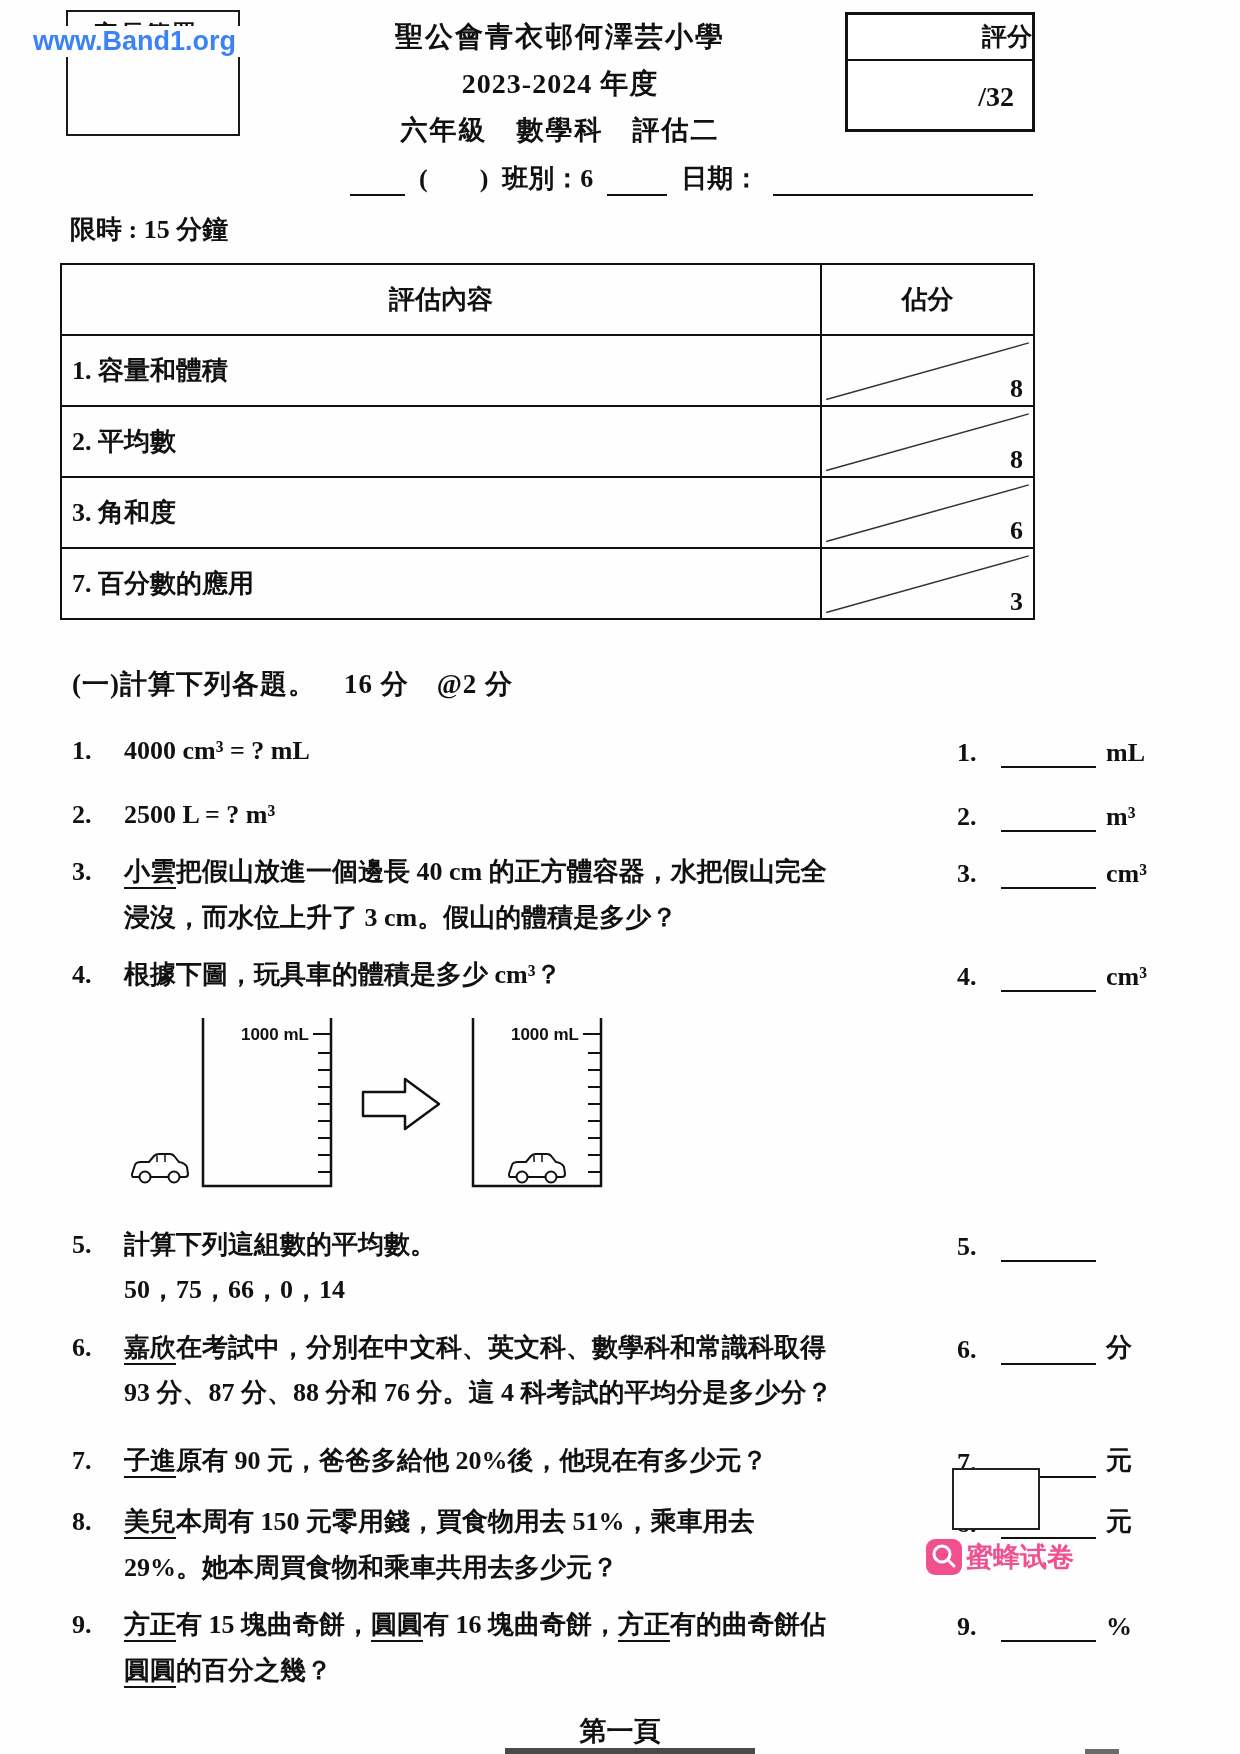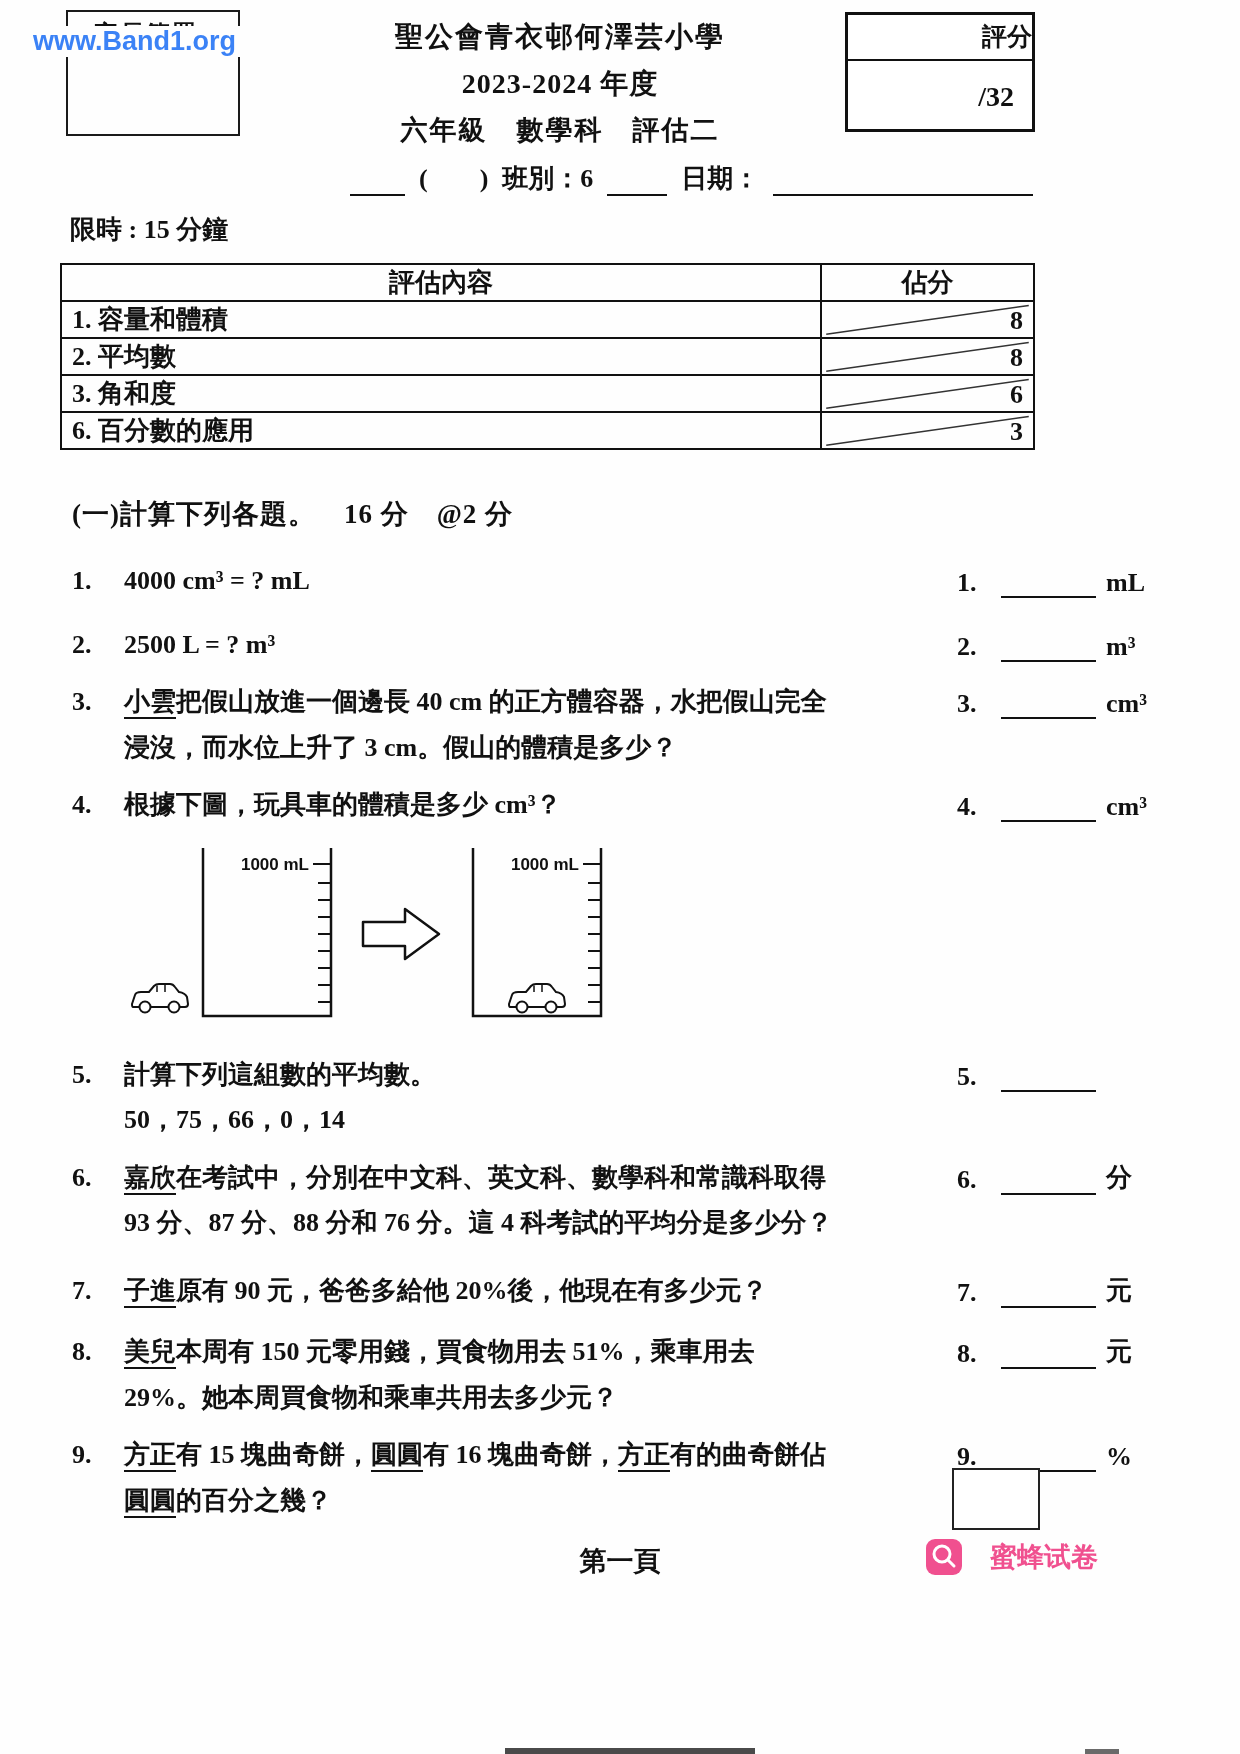--- a/index.html
+++ b/index.html
@@ -25,21 +25,21 @@
 
   .flow{position:absolute;left:0;top:0;width:1240px;padding-top:160px;box-sizing:border-box;}
 
   .info-line{margin-left:350px;display:flex;align-items:flex-end;gap:14px;font-size:26px;font-weight:600;height:36px;}
   .blank{display:inline-block;border-bottom:2px solid #111;height:30px;}
   .w55{width:55px}.w60{width:60px}.w260{width:260px}
 
   .time-limit{margin:16px 0 0 70px;font-size:26px;font-weight:600;}
 
   table.score-table{margin:16px 0 0 60px;border-collapse:collapse;width:975px;table-layout:fixed;}
-  .score-table th,.score-table td{border:2.5px solid #111;height:34px;font-size:26px;font-weight:600;box-sizing:border-box;padding:0;}
+  .score-table th,.score-table td{border:2.5px solid #111;height:34px;font-size:26px;font-weight:600;box-sizing:border-box;padding:17px;}
   .col-content{width:760px;}
   th{text-align:center;font-weight:700;}
   td.cell-content{padding-left:10px;text-align:left;}
   td.cell-score{position:relative;text-align:right;vertical-align:bottom;padding:0 10px 1px 0;}
   .diag{position:absolute;left:0;top:0;width:100%;height:100%;}
   .cell-score .score-val{position:relative;z-index:2;}
 
   .section-heading{margin:46px 15px 0 72px;font-size:27px;font-weight:600;letter-spacing:1px;}
 
   .questions{margin-top:26px;}
@@ -52,21 +52,21 @@
   .ans-num{width:34px;}
   .ans-blank{width:95px;border-bottom:2px solid #111;height:30px;}
   .ans-unit{flex:1;}
 
   .figure-wrap{margin:8px 0 16px 125px;}
   svg text{font-family:"Liberation Sans","DejaVu Sans",sans-serif;font-weight:600;fill:#111;}
 
   .page-footer{text-align:center;font-size:27px;font-weight:600;margin-top:20px;}
 
   .empty-box{position:absolute;left:952px;top:1468px;width:84px;height:58px;border:2px solid #222;background:#fff;}
-  .brand{position:absolute;left:925px;top:1538px;display:flex;align-items:center;gap:27px;}
+  .brand{position:absolute;left:925px;top:1538px;display:flex;align-items:center;gap:3px;}
   .brand-name{font-family:"Liberation Sans","DejaVu Sans",sans-serif;font-size:27px;font-weight:700;}
   .scan-bar{position:absolute;left:505px;bottom:0;width:250px;height:6px;background:#4a4a4a;}
   .scan-bar2{position:absolute;left:1085px;bottom:0;width:34px;height:5px;background:#6a6a6a;}
 </style>
 </head>
 <body>
 
 <div class="page">
 
   <div class="watermark">www.Band1.org</div>
@@ -126,21 +126,21 @@
       <tr>
         <td class="cell-content">3. 角和度</td>
         <td class="cell-score">
           <svg class="diag" viewBox="0 0 100 100" preserveAspectRatio="none">
                 <line x1="2" y1="92" x2="98" y2="10" stroke="#333" stroke-width="1.5" vector-effect="non-scaling-stroke"></line>
               </svg>
           <span class="score-val">6</span>
         </td>
       </tr>
       <tr>
-        <td class="cell-content">6. 百分數的應用</td>
+        <td class="cell-content">7. 百分數的應用</td>
         <td class="cell-score">
           <svg class="diag" viewBox="0 0 100 100" preserveAspectRatio="none">
                 <line x1="2" y1="92" x2="98" y2="10" stroke="#333" stroke-width="1.5" vector-effect="non-scaling-stroke"></line>
               </svg>
           <span class="score-val">3</span>
         </td>
       </tr>
     </tbody>
       </table>
 

